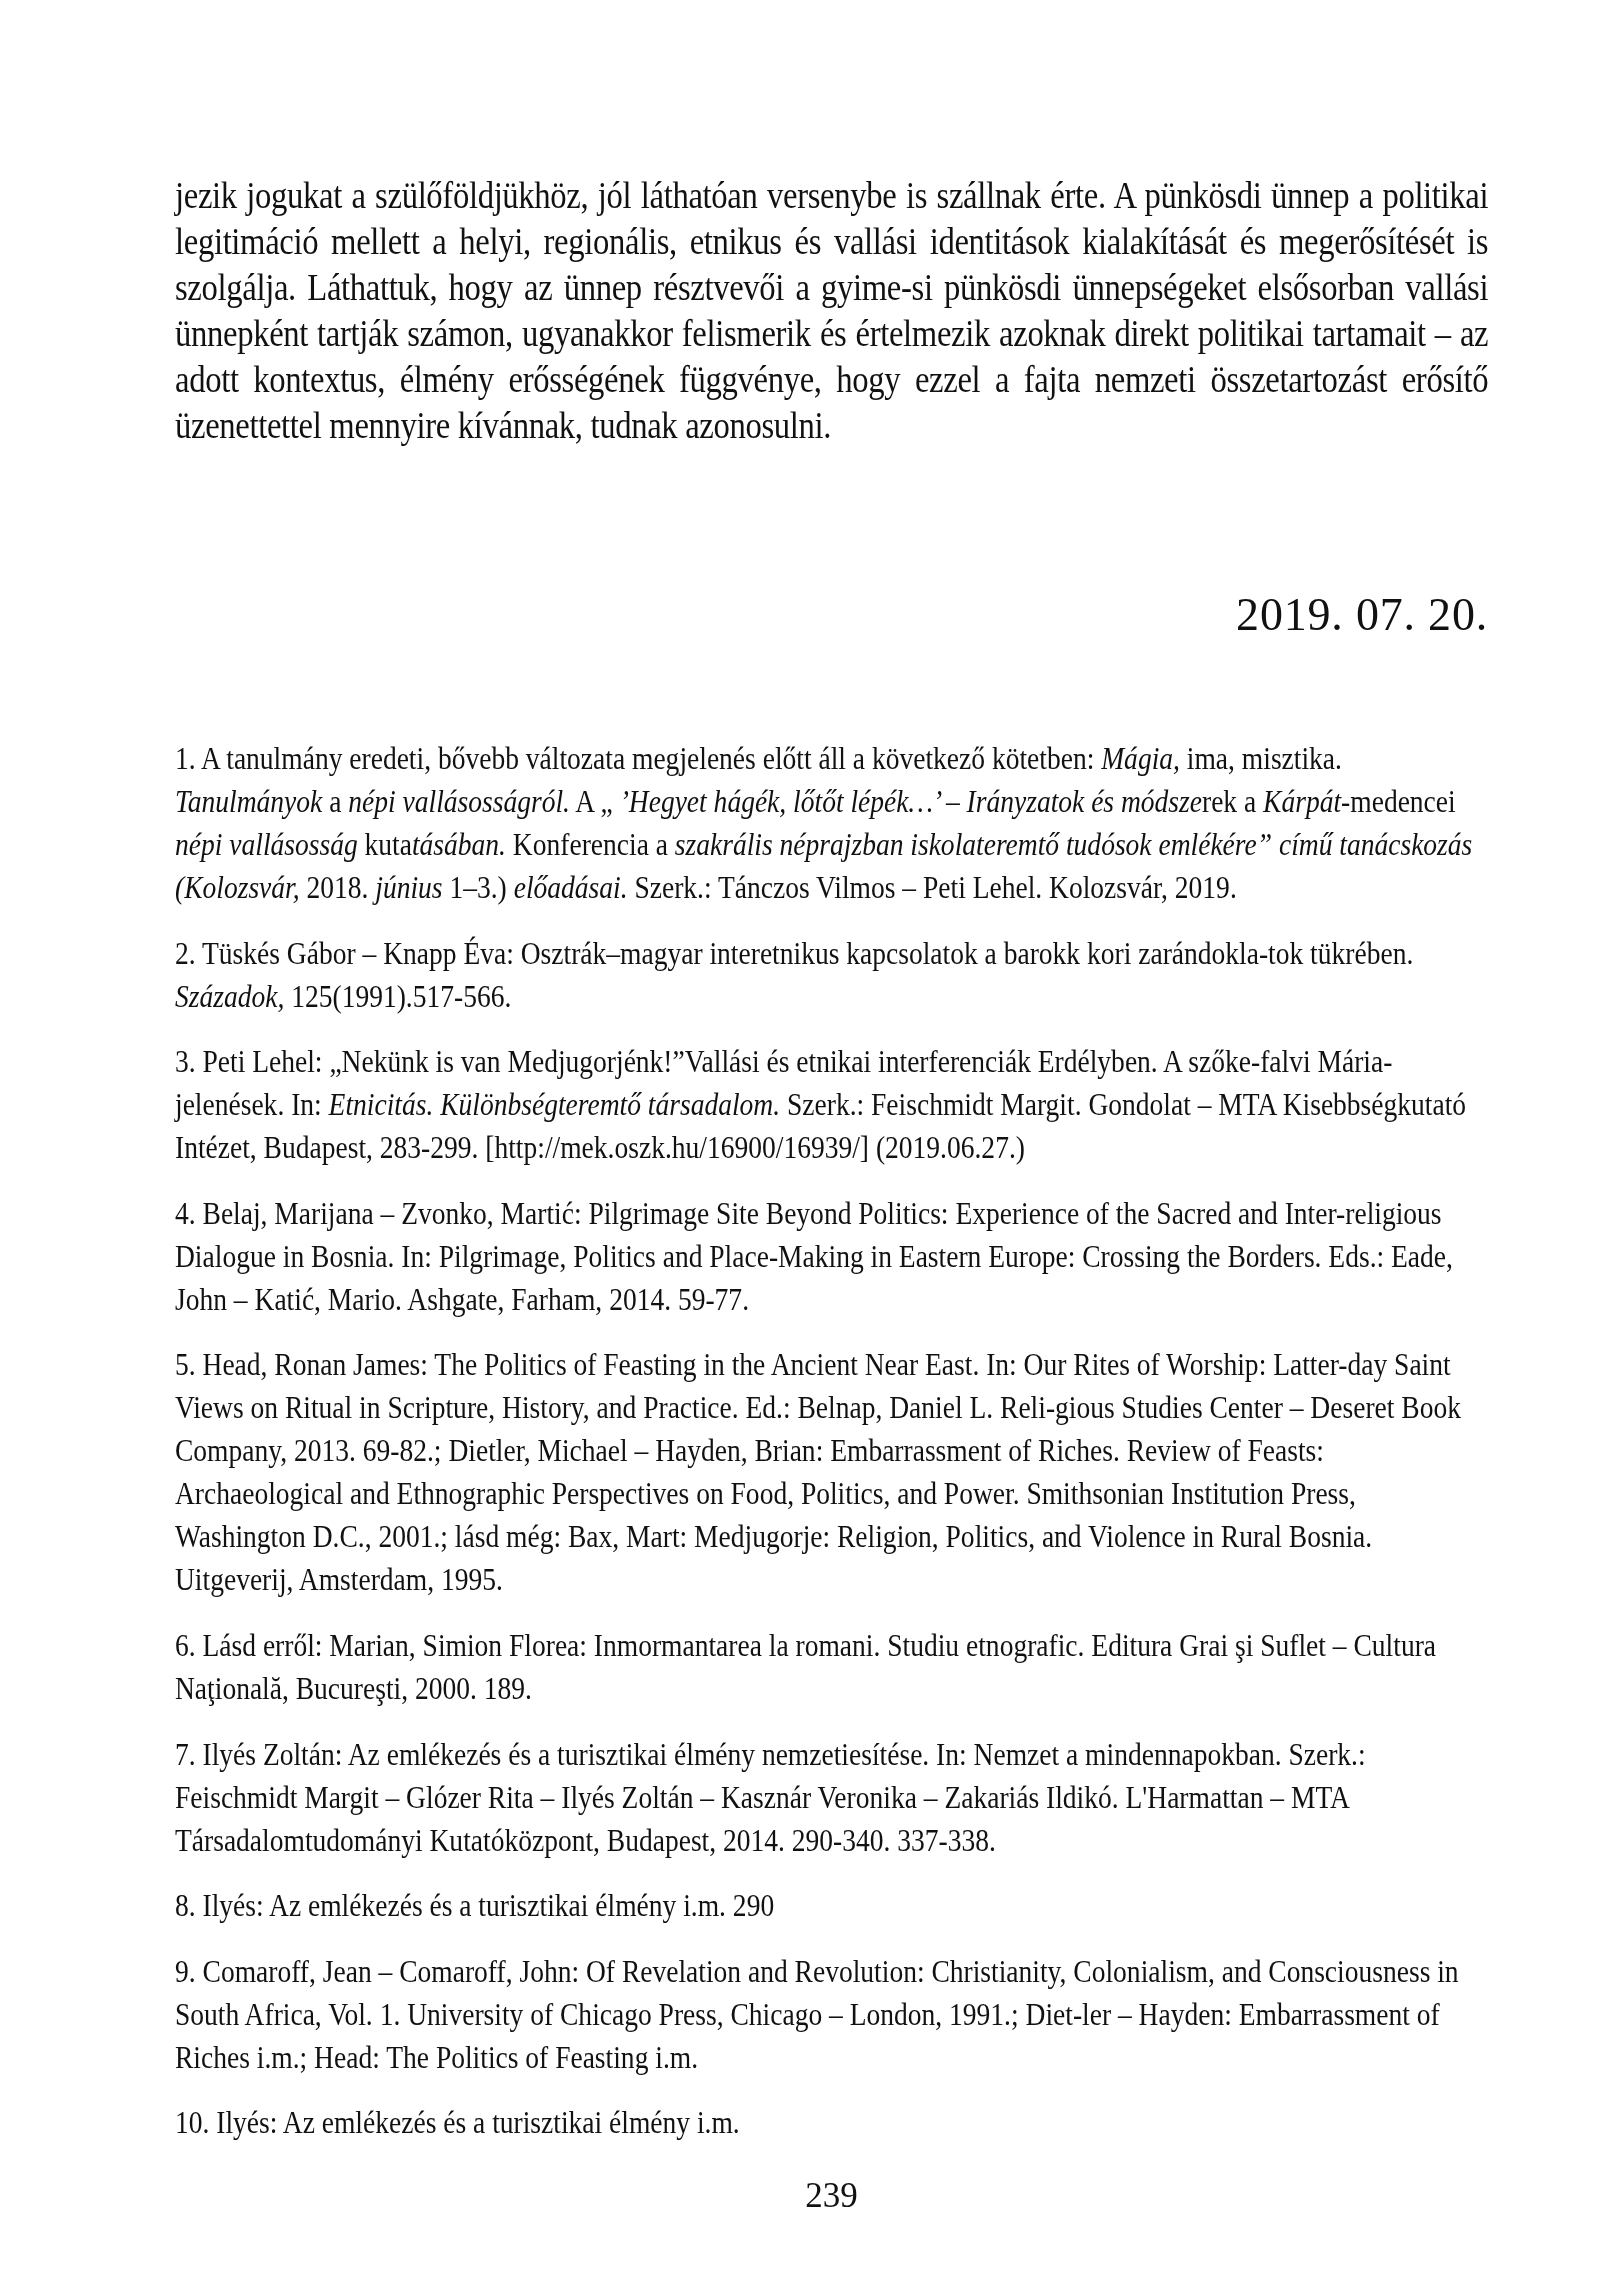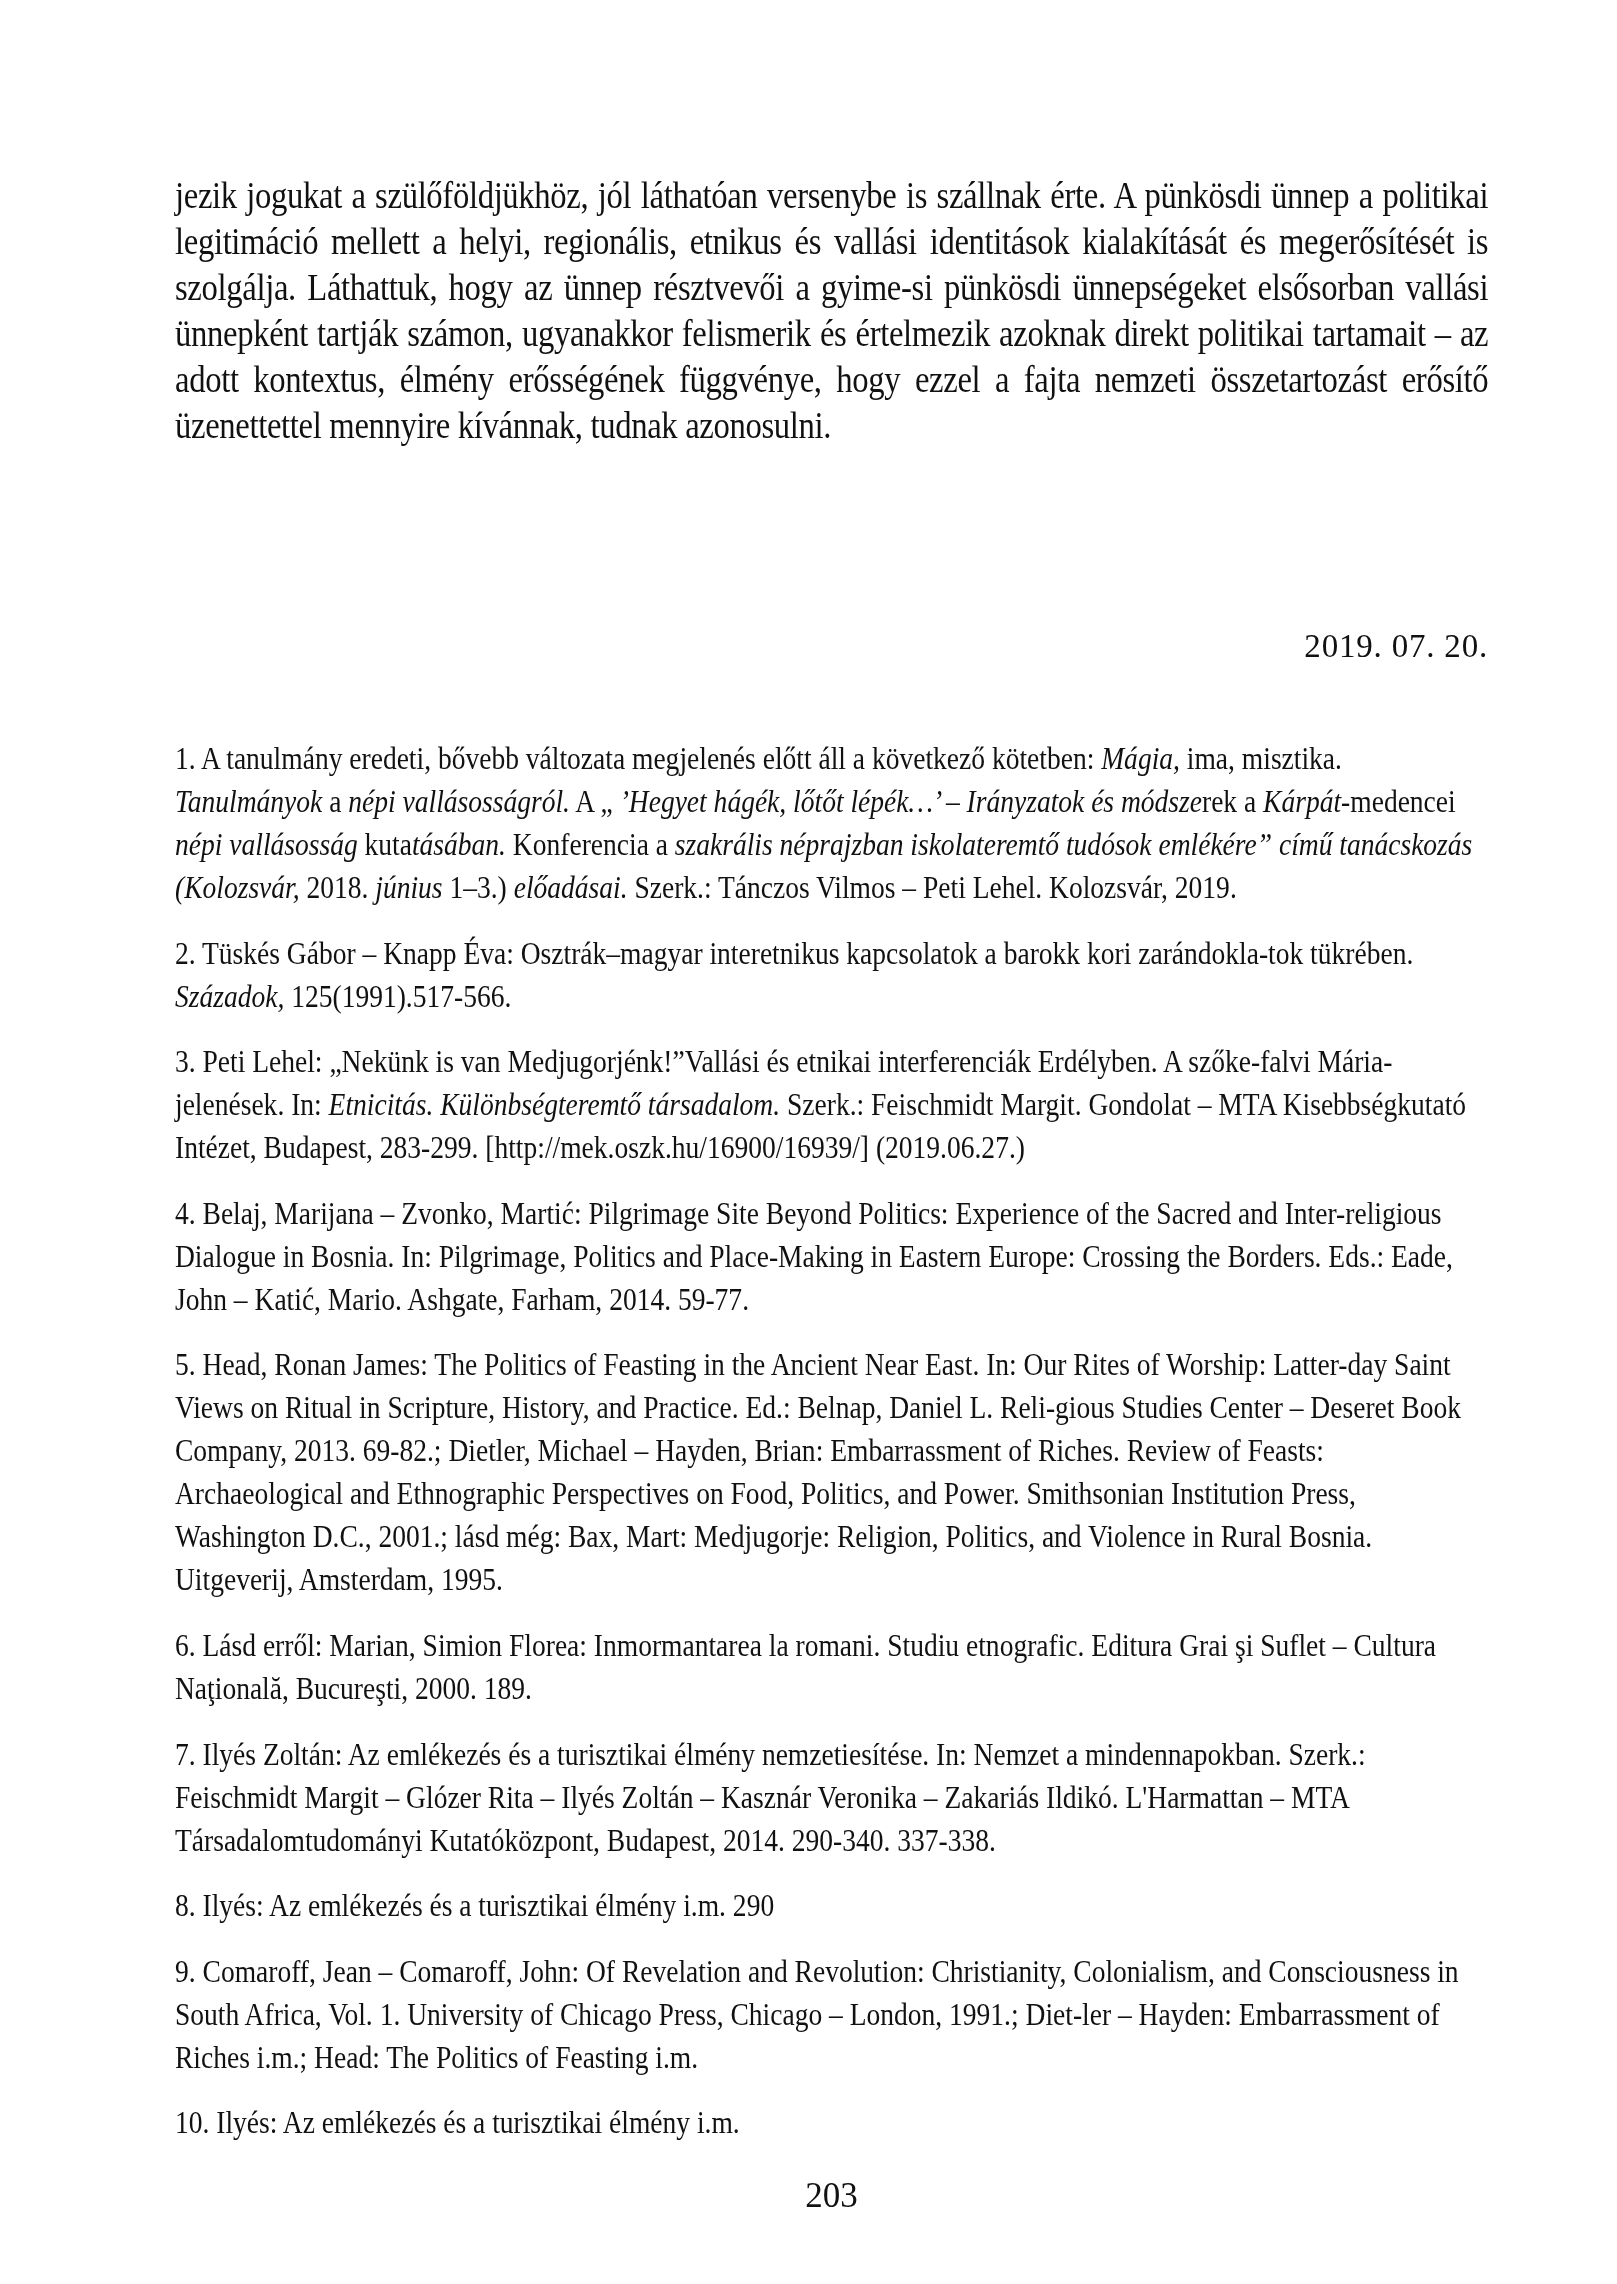--- a/index.html
+++ b/index.html
@@ -31,23 +31,23 @@
       line-height: 46px;
       text-align: justify;
       letter-spacing: -0.4px;
       transform: scaleX(0.86);
       transform-origin: left top;
       width: 1527px;
     }
     .body-text p { margin: 0; }
     .date {
       position: absolute;
-      top: 624px;
+      top: 592px;
       right: 0;
-      font-size: 33px;
+      font-size: 46px;
       line-height: 45px;
       letter-spacing: 0.8px;
     }
     .footnotes {
       position: absolute;
       top: 737px;
       left: 0;
       width: 1527px;
       transform: scaleX(0.86);
       transform-origin: left top;
@@ -86,15 +86,15 @@
       <p class="footnote"><span class="num">3.</span><span> Peti Lehel: „Nekünk is van Medjugorjénk!”Vallási és etnikai interferenciák Erdélyben. A szőke-falvi Mária-jelenések. In: </span><i>Etnicitás. Különbségteremtő társadalom.</i><span> Szerk.: Feischmidt Margit. Gondolat – MTA Kisebbségkutató Intézet, Budapest, 283-299. [http://mek.oszk.hu/16900/16939/] (2019.06.27.)</span></p>
       <p class="footnote"><span class="num">4.</span><span> Belaj, Marijana – Zvonko, Martić: Pilgrimage Site Beyond Politics: Experience of the Sacred and Inter-religious Dialogue in Bosnia. In: Pilgrimage, Politics and Place-Making in Eastern Europe: Crossing the Borders. Eds.: Eade, John – Katić, Mario. Ashgate, Farham, 2014. 59-77.</span></p>
       <p class="footnote"><span class="num">5.</span><span> Head, Ronan James: The Politics of Feasting in the Ancient Near East. In: Our Rites of Worship: Latter-day Saint Views on Ritual in Scripture, History, and Practice. Ed.: Belnap, Daniel L. Reli-gious Studies Center – Deseret Book Company, 2013. 69-82.; Dietler, Michael – Hayden, Brian: Embarrassment of Riches. Review of Feasts: Archaeological and Ethnographic Perspectives on Food, Politics, and Power. Smithsonian Institution Press, Washington D.C., 2001.; lásd még: Bax, Mart: Medjugorje: Religion, Politics, and Violence in Rural Bosnia. Uitgeverij, Amsterdam, 1995.</span></p>
       <p class="footnote"><span class="num">6.</span><span> Lásd erről: Marian, Simion Florea: Inmormantarea la romani. Studiu etnografic. Editura Grai şi Suflet – Cultura Naţională, Bucureşti, 2000. 189.</span></p>
       <p class="footnote"><span class="num">7.</span><span> Ilyés Zoltán: Az emlékezés és a turisztikai élmény nemzetiesítése. In: Nemzet a mindennapokban. Szerk.: Feischmidt Margit – Glózer Rita – Ilyés Zoltán – Kasznár Veronika – Zakariás Ildikó. L'Harmattan – MTA Társadalomtudományi Kutatóközpont, Budapest, 2014. 290-340. 337-338.</span></p>
       <p class="footnote"><span class="num">8.</span><span> Ilyés: Az emlékezés és a turisztikai élmény i.m. 290</span></p>
       <p class="footnote"><span class="num">9.</span><span> Comaroff, Jean – Comaroff, John: Of Revelation and Revolution: Christianity, Colonialism, and Consciousness in South Africa, Vol. 1. University of Chicago Press, Chicago – London, 1991.; Diet-ler – Hayden: Embarrassment of Riches i.m.; Head: The Politics of Feasting i.m.</span></p>
       <p class="footnote"><span class="num">10.</span><span> Ilyés: Az emlékezés és a turisztikai élmény i.m.</span></p>
     </div>
 
-  <div class="page-number">203</div>
+  <div class="page-number">239</div>
 </div>
 
 
 </body></html>

